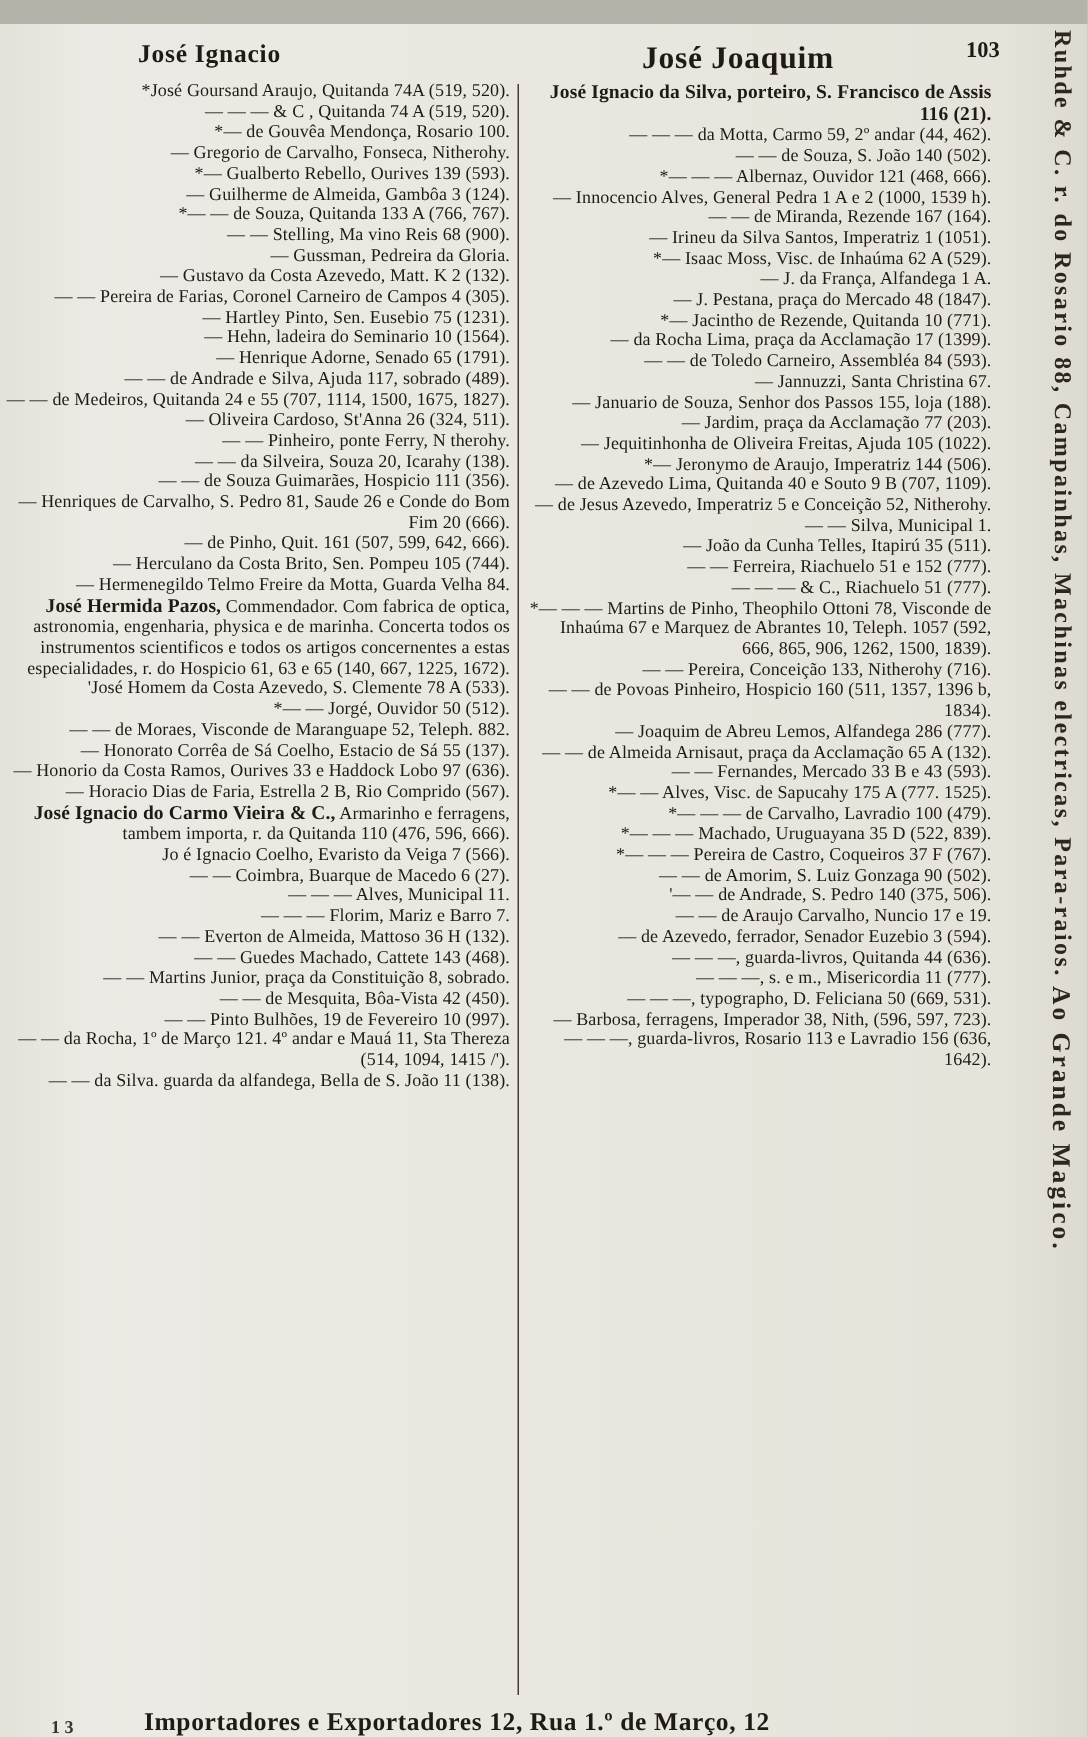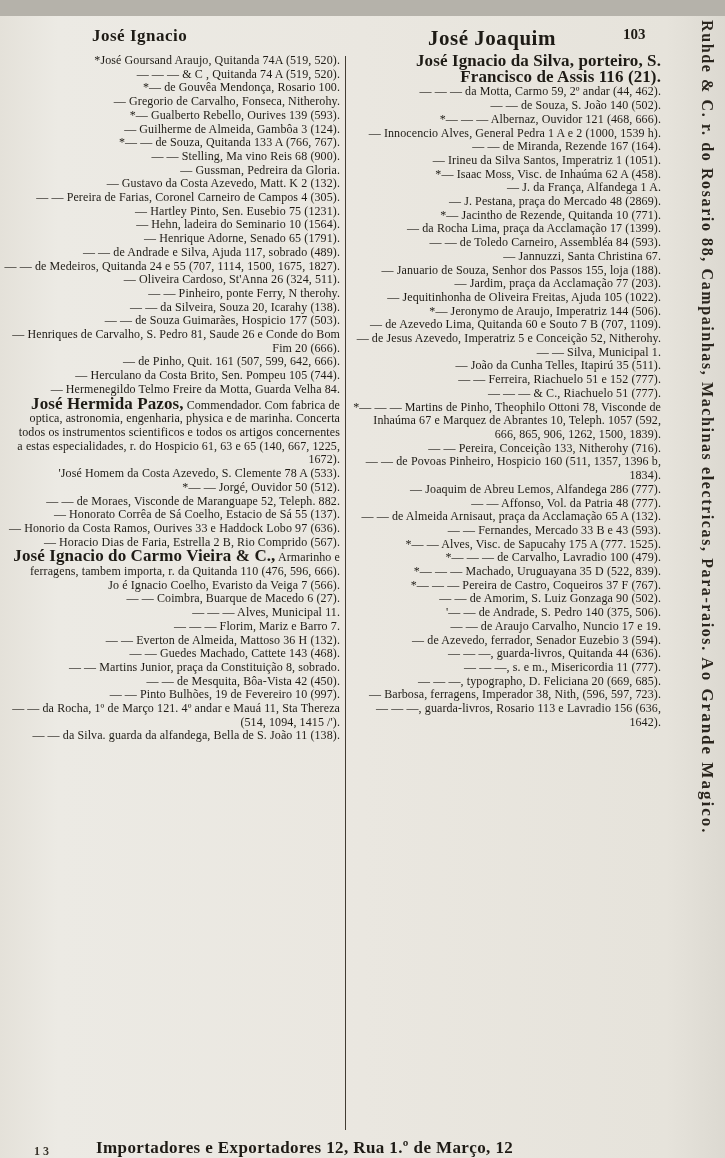--- a/index.html
+++ b/index.html
@@ -10,37 +10,37 @@
     background:#e9e6df;
     background-image:linear-gradient(90deg, #e4e1d9 0%, #eceae4 8%, #eae7e0 50%, #e6e3db 92%, #dcd9d1 100%);
     font-family:"Liberation Serif", serif;
     color:#1e1b15;
     overflow:hidden;
     text-decoration:underline;
   }
   .header { position:absolute; top:6px; left:0; right:0; height:26px; }
   .header-left  { position:absolute; left:92px;  top:4px; font-weight:bold; font-size:17px; letter-spacing:0.5px; }
   .header-right { position:absolute; left:428px; top:4px; font-weight:bold; font-size:21px; letter-spacing:0.5px; }
-  .page-number  { position:absolute; left:623px; top:4px; font-weight:bold; font-size:15px; }
+  .page-number  { position:absolute; left:644px; top:4px; font-weight:bold; font-size:15px; }
   .columns {
     position:absolute; top:38px; left:4px; right:64px; bottom:44px;
     display:flex;
   }
   .col { overflow:hidden;text-align:right; }
   .col-left  { width:336px; padding-right:5px; }
   .divider   { width:1px; background:#423d33; margin-top:2px; }
   .col-right { flex:1; padding-left:6px; }
   .entry {
     font-size:12px;
     line-height:13.7px;
     text-indent:-13px;
     padding-left:13px;
     letter-spacing:0.1px;
   }
-  .entry .lead { font-weight:bold; font-size:17px; }
+  .entry .lead { font-weight:bold; font-size:13px; }
   .margin-ad {
     position:absolute; top:4px; right:8px; height:1115px; width:52px;
     writing-mode:vertical-rl;
     font-size:16px; font-weight:bold; letter-spacing:1.6px;
     color:#2b261e;
     white-space:nowrap;
     overflow:hidden;
     text-align:left;
   }
   .margin-ad .ad-bold { font-size:17px; letter-spacing:2px; }
@@ -73,21 +73,21 @@
         <div class="entry">— Gustavo da Costa Azevedo, Matt. K 2 (132).</div>
         <div class="entry">— — Pereira de Farias, Coronel Carneiro de Campos 4 (305).</div>
         <div class="entry">— Hartley Pinto, Sen. Eusebio 75 (1231).</div>
         <div class="entry">— Hehn, ladeira do Seminario 10 (1564).</div>
         <div class="entry">— Henrique Adorne, Senado 65 (1791).</div>
         <div class="entry">— — de Andrade e Silva, Ajuda 117, sobrado (489).</div>
         <div class="entry">— — de Medeiros, Quitanda 24 e 55 (707, 1114, 1500, 1675, 1827).</div>
         <div class="entry">— Oliveira Cardoso, St'Anna 26 (324, 511).</div>
         <div class="entry">— — Pinheiro, ponte Ferry, N therohy.</div>
         <div class="entry">— — da Silveira, Souza 20, Icarahy (138).</div>
-        <div class="entry">— — de Souza Guimarães, Hospicio 177 (503).</div>
+        <div class="entry">— — de Souza Guimarães, Hospicio 111 (356).</div>
         <div class="entry">— Henriques de Carvalho, S. Pedro 81, Saude 26 e Conde do Bom Fim 20 (666).</div>
         <div class="entry">— de Pinho, Quit. 161 (507, 599, 642, 666).</div>
         <div class="entry">— Herculano da Costa Brito, Sen. Pompeu 105 (744).</div>
         <div class="entry">— Hermenegildo Telmo Freire da Motta, Guarda Velha 84.</div>
         <div class="entry"><span class="lead">José Hermida Pazos,</span> Commendador. Com fabrica de optica, astronomia, engenharia, physica e de marinha. Concerta todos os instrumentos scientificos e todos os artigos concernentes a estas especialidades, r. do Hospicio 61, 63 e 65 (140, 667, 1225, 1672).</div>
         <div class="entry">'José Homem da Costa Azevedo, S. Clemente 78 A (533).</div>
         <div class="entry">*— — Jorgé, Ouvidor 50 (512).</div>
         <div class="entry">— — de Moraes, Visconde de Maranguape 52, Teleph. 882.</div>
         <div class="entry">— Honorato Corrêa de Sá Coelho, Estacio de Sá 55 (137).</div>
         <div class="entry">— Honorio da Costa Ramos, Ourives 33 e Haddock Lobo 97 (636).</div>
@@ -107,55 +107,54 @@
       </div>
     <div class="divider"></div>
     <div class="col col-right">
         <div class="entry"><span class="lead">José Ignacio da Silva, porteiro, S. Francisco de Assis 116 (21).</span></div>
         <div class="entry">— — — da Motta, Carmo 59, 2º andar (44, 462).</div>
         <div class="entry">— — de Souza, S. João 140 (502).</div>
         <div class="entry">*— — — Albernaz, Ouvidor 121 (468, 666).</div>
         <div class="entry">— Innocencio Alves, General Pedra 1 A e 2 (1000, 1539 h).</div>
         <div class="entry">— — de Miranda, Rezende 167 (164).</div>
         <div class="entry">— Irineu da Silva Santos, Imperatriz 1 (1051).</div>
-        <div class="entry">*— Isaac Moss, Visc. de Inhaúma 62 A (458).</div>
+        <div class="entry">*— Isaac Moss, Visc. de Inhaúma 62 A (529).</div>
         <div class="entry">— J. da França, Alfandega 1 A.</div>
-        <div class="entry">— J. Pestana, praça do Mercado 48 (2869).</div>
+        <div class="entry">— J. Pestana, praça do Mercado 48 (1847).</div>
         <div class="entry">*— Jacintho de Rezende, Quitanda 10 (771).</div>
         <div class="entry">— da Rocha Lima, praça da Acclamação 17 (1399).</div>
         <div class="entry">— — de Toledo Carneiro, Assembléa 84 (593).</div>
         <div class="entry">— Jannuzzi, Santa Christina 67.</div>
         <div class="entry">— Januario de Souza, Senhor dos Passos 155, loja (188).</div>
         <div class="entry">— Jardim, praça da Acclamação 77 (203).</div>
         <div class="entry">— Jequitinhonha de Oliveira Freitas, Ajuda 105 (1022).</div>
         <div class="entry">*— Jeronymo de Araujo, Imperatriz 144 (506).</div>
-        <div class="entry">— de Azevedo Lima, Quitanda 60 e Souto 7 B (707, 1109).</div>
+        <div class="entry">— de Azevedo Lima, Quitanda 40 e Souto 9 B (707, 1109).</div>
         <div class="entry">— de Jesus Azevedo, Imperatriz 5 e Conceição 52, Nitherohy.</div>
         <div class="entry">— — Silva, Municipal 1.</div>
         <div class="entry">— João da Cunha Telles, Itapirú 35 (511).</div>
         <div class="entry">— — Ferreira, Riachuelo 51 e 152 (777).</div>
         <div class="entry">— — — &amp; C., Riachuelo 51 (777).</div>
         <div class="entry">*— — — Martins de Pinho, Theophilo Ottoni 78, Visconde de Inhaúma 67 e Marquez de Abrantes 10, Teleph. 1057 (592, 666, 865, 906, 1262, 1500, 1839).</div>
         <div class="entry">— — Pereira, Conceição 133, Nitherohy (716).</div>
         <div class="entry">— — de Povoas Pinheiro, Hospicio 160 (511, 1357, 1396 b, 1834).</div>
         <div class="entry">— Joaquim de Abreu Lemos, Alfandega 286 (777).</div>
-        <div class="entry">— — Affonso, Vol. da Patria 48 (777).</div>
         <div class="entry">— — de Almeida Arnisaut, praça da Acclamação 65 A (132).</div>
         <div class="entry">— — Fernandes, Mercado 33 B e 43 (593).</div>
         <div class="entry">*— — Alves, Visc. de Sapucahy 175 A (777. 1525).</div>
         <div class="entry">*— — — de Carvalho, Lavradio 100 (479).</div>
         <div class="entry">*— — — Machado, Uruguayana 35 D (522, 839).</div>
         <div class="entry">*— — — Pereira de Castro, Coqueiros 37 F (767).</div>
         <div class="entry">— — de Amorim, S. Luiz Gonzaga 90 (502).</div>
         <div class="entry">'— — de Andrade, S. Pedro 140 (375, 506).</div>
         <div class="entry">— — de Araujo Carvalho, Nuncio 17 e 19.</div>
         <div class="entry">— de Azevedo, ferrador, Senador Euzebio 3 (594).</div>
         <div class="entry">— — —, guarda-livros, Quitanda 44 (636).</div>
         <div class="entry">— — —, s. e m., Misericordia 11 (777).</div>
-        <div class="entry">— — —, typographo, D. Feliciana 20 (669, 685).</div>
+        <div class="entry">— — —, typographo, D. Feliciana 50 (669, 531).</div>
         <div class="entry">— Barbosa, ferragens, Imperador 38, Nith, (596, 597, 723).</div>
         <div class="entry">— — —, guarda-livros, Rosario 113 e Lavradio 156 (636, 1642).</div>
       </div>
   </div>
 
   <div class="margin-ad"><span>Ruhde &amp; C. r. do Rosario 88, Campainhas, Machinas electricas, Para-raios. </span><span class="ad-bold">Ao Grande Magico.</span></div>
 
   <div class="footer">
     <span class="footer-sig">1 3</span>
     <span class="footer-text">Importadores e Exportadores 12, Rua 1.º de Março, 12</span>

